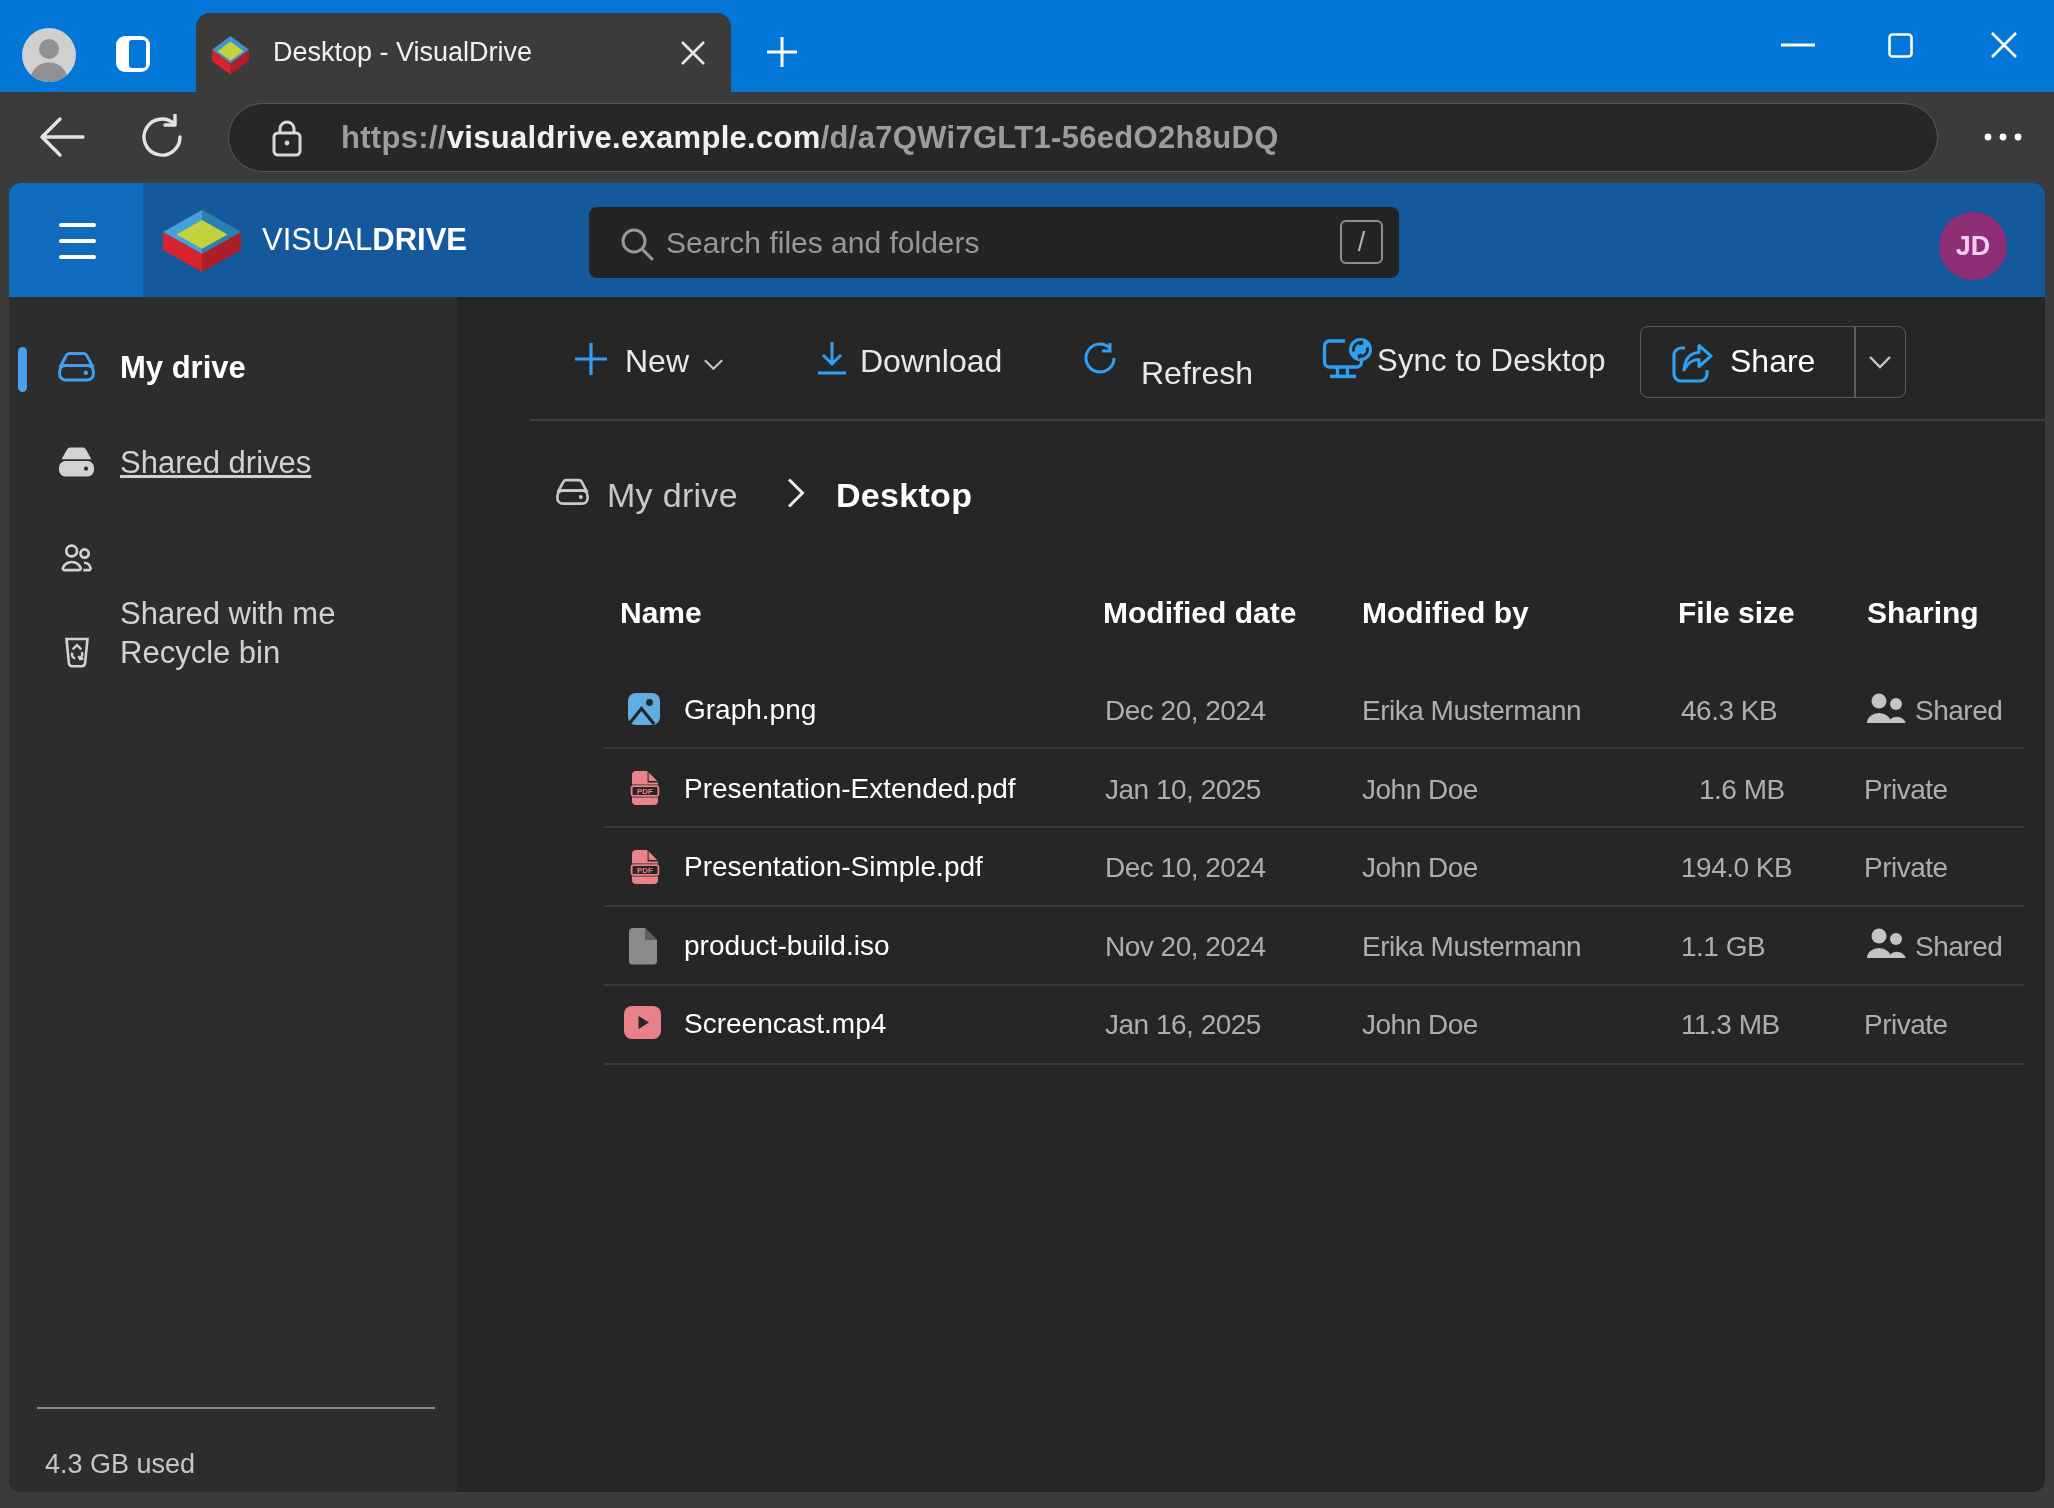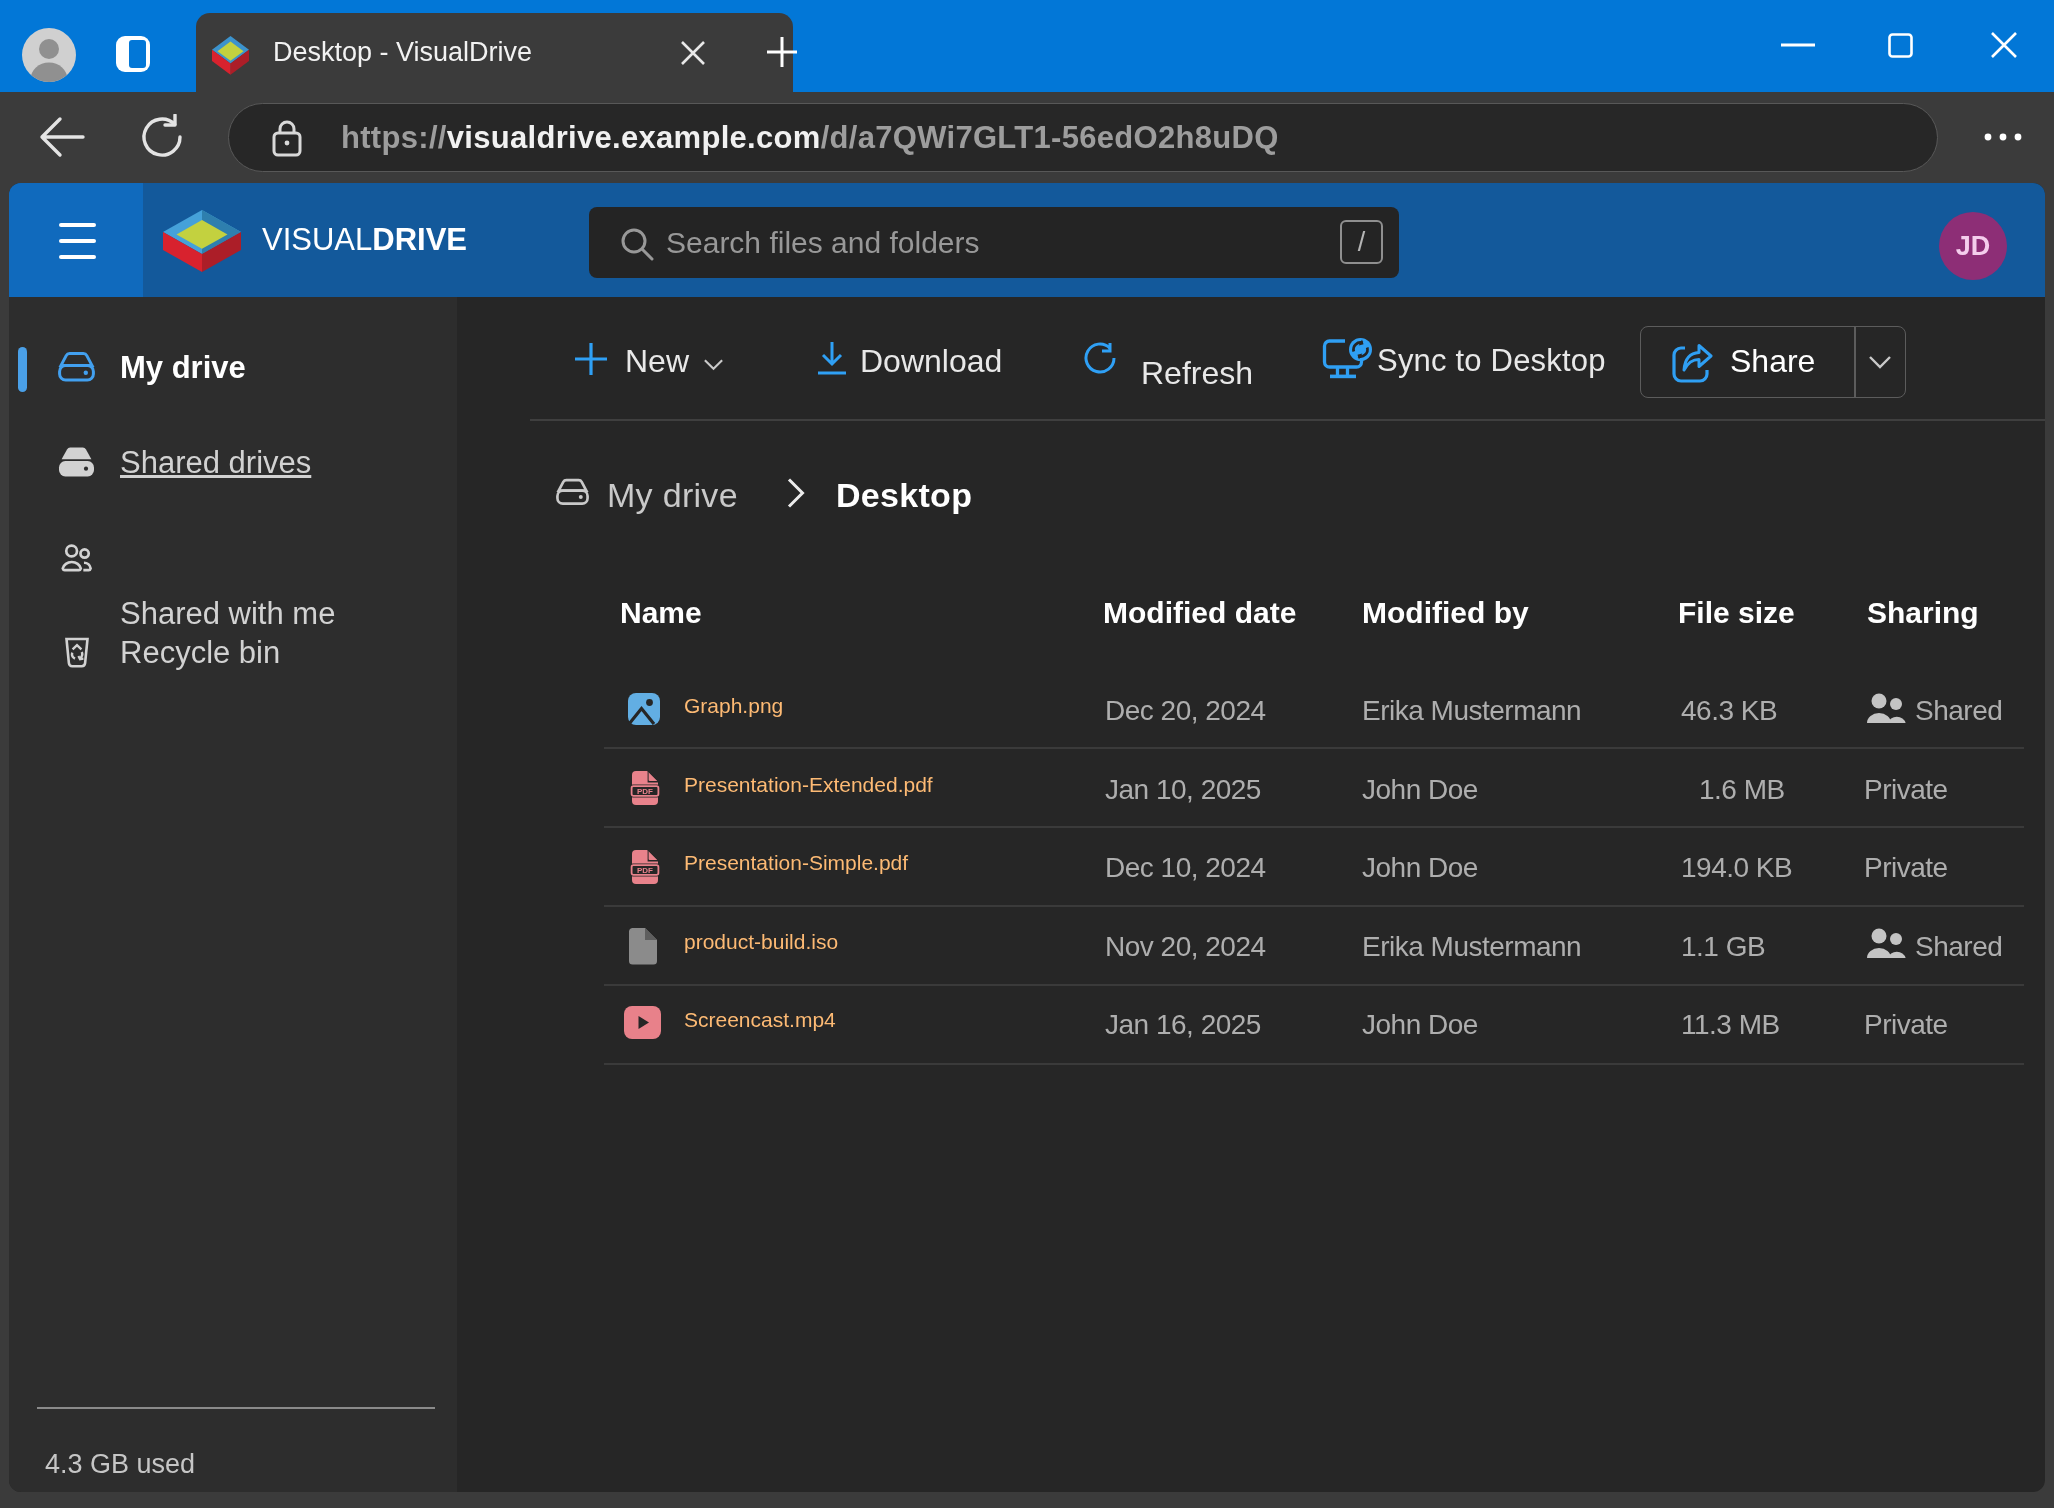--- a/index.html
+++ b/index.html
@@ -1,20 +1,20 @@
 <!DOCTYPE html>
 <html><head>
 <meta charset="utf-8">
 <style>
   * { margin:0; padding:0; box-sizing:border-box; }
   html,body { width:2054px; height:1508px; background:#3b3b3b; font-family:"Liberation Sans", sans-serif; overflow:hidden; }
   .abs { position:absolute; }
   
   #titlebar { left:0; top:0; width:2054px; height:92px; background:#0277d7; }
-  #tab { left:196px; top:13px; width:597px; height:80px; background:#3b3b3b; border-radius:14px 14px 0 0; }
+  #tab { left:196px; top:13px; width:535px; height:80px; background:#3b3b3b; border-radius:14px 14px 0 0; }
   #tabtitle { left:77px; top:0; height:79px; line-height:79px; color:#f2f2f2; font-size:27px; }
   
   .wc { stroke:#fff; stroke-width:2.6; fill:none; }
   
   #urlbar { left:228px; top:103px; width:1710px; height:69px; background:#272727; border:1.5px solid #585858; border-radius:35px; }
   #urltext { left:341px; top:92px; height:91px; line-height:91px; font-size:31px; letter-spacing:0.3px; color:#9d9d9d;font-weight:bold; }
   #urltext .w { color:#f1f1f1; }
   
   #page { left:9px; top:183px; width:2036px; height:1309px; background:#262626; border-radius:12px; overflow:hidden; }
   #apphdr { left:0; top:0; width:2036px; height:114px; background:#13599b; }
@@ -37,21 +37,21 @@
   
   #tooldiv { left:521px; top:236px; width:1515px; height:2px; background:#3f3f3f; }
   .tbtxt, .tbtxtsync { position:absolute; top:160px; font-size:32px; color:#e8e8e8; }
   .tbtxtsync { font-size:31px; letter-spacing:0.2px; }
   #sharebtn { left:1631px; top:143px; width:266px; height:72px; border:1.5px solid #5c5c5c; border-radius:8px; }
   #sharediv { left:1845px; top:144px; width:1.5px; height:70px; background:#5c5c5c; }
   .bc { position:absolute; top:293px; font-size:34px; letter-spacing:0.3px; color:#c9c9c9; }
   
   .th { position:absolute; font-size:30px; font-weight:bold; color:#fff; }
   .cell { position:absolute; font-size:28px; letter-spacing:-0.5px; color:#aeaeae; }
-  .name { font-size:21px; letter-spacing:0px; color:#fdba74; }
+  .name { font-size:28px; letter-spacing:0px; color:#ffffff; }
   .rowdiv { position:absolute; left:595px; width:1420px; height:2px; background:#3a3a3a; }
 </style>
 </head>
 <body>
 
 <div class="abs" id="titlebar"></div>
 
 <svg class="abs" style="left:22px; top:28px;" width="54" height="54" viewBox="0 0 54 54">
   <defs>
       <clipPath id="pc">

